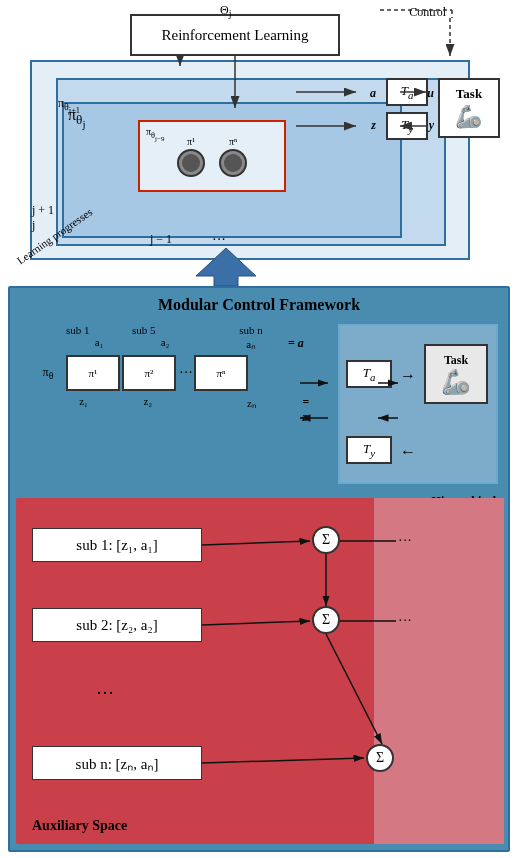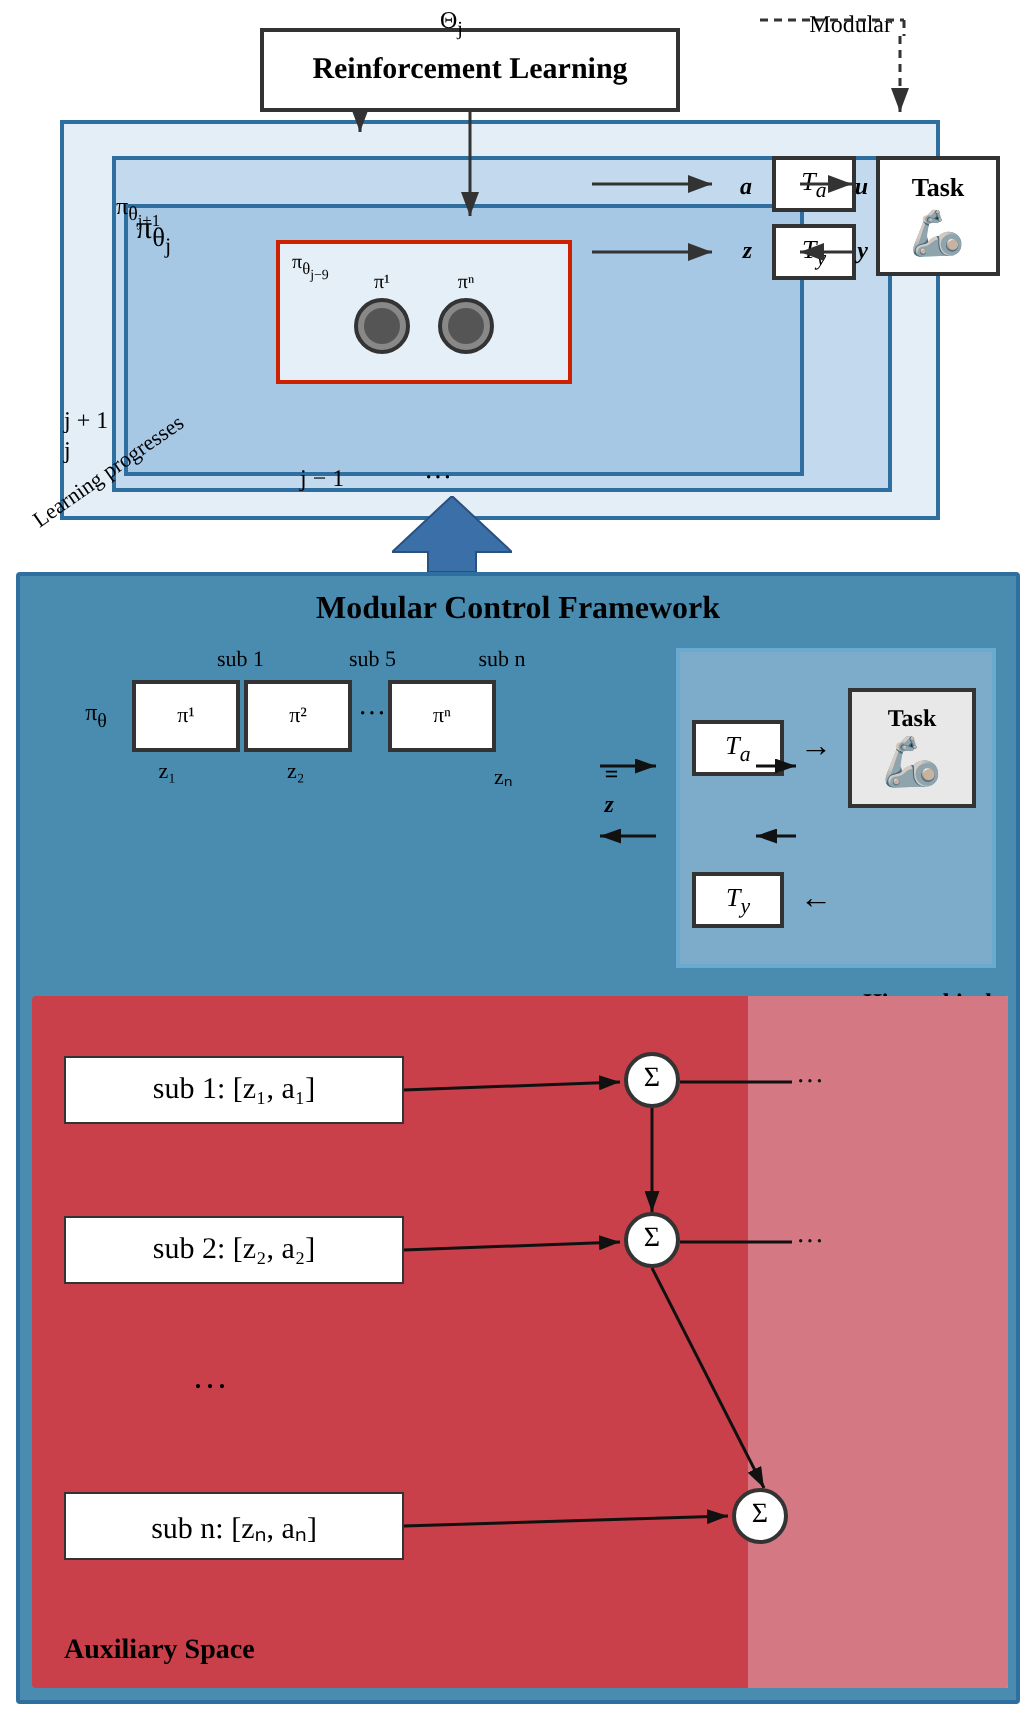--- a/index.html
+++ b/index.html
@@ -34,21 +34,21 @@
       top: 14px;
       left: 130px;
       width: 210px;
       height: 42px;
       border: 2px solid #333;
       background: #fff;
       display: flex;
       align-items: center;
       justify-content: center;
       font-size: 15px;
-      font-weight: bold;
+      font-weight: normal;
     }
 
     
     .samples-label {
       position: absolute;
       top: 5px;
       right: 72px;
       font-size: 12px;
     }
 
@@ -295,21 +295,21 @@
     }
 
     .sub-headers {
       display: flex;
       margin-left: 46px;
       gap: 0px;
     }
 
     .sub-header {
       width: 66px;
-      text-align: right;
+      text-align: left;
       font-size: 11px;
       color: #000;
     }
 
     .sub-header-n {
       width: 66px;
       text-align: center;
       font-size: 11px;
       color: #000;
     }
@@ -499,21 +499,21 @@
 
     <div class="outer-blue-box"></div>
     <div class="middle-blue-box"></div>
     <div class="inner-blue-box"></div>
 
     <div class="rl-box">
       <span>Reinforcement Learning</span>
     </div>
 
     <div class="samples-label">
-      <span>Modular</span>
+      <span>Control</span>
     </div>
 
     <div class="ta-box-top">
       <span style="font-style:italic;">T<sub>a</sub></span>
     </div>
 
     <div class="ty-box-top">
       <span style="font-style:italic;">T<sub>y</sub></span>
     </div>
 
@@ -623,20 +623,27 @@
 
     <div class="sub-modules-area">
 
       <div class="sub-headers">
         <div class="sub-header">sub 1</div>
         <div class="sub-header">sub 5</div>
         <div style="width:20px;"></div>
         <div class="sub-header-n">sub n</div>
       </div>
 
+      <div class="sub-a-row">
+        <div class="sub-cell">a₁</div>
+        <div class="sub-cell">a₂</div>
+        <div style="width:20px;"></div>
+        <div class="sub-cell">aₙ</div>
+        <div class="equals-label bold-letter">= a</div>
+      </div>
 
       <div style="display:flex;align-items:center;margin-top:4px;margin-left:10px;">
         <div class="pi-theta-label">
           <span>π<sub>θ</sub></span>
         </div>
         <div class="pi-box">
           <span>π¹</span>
         </div>
         <div class="pi-box">
           <span>π²</span>

